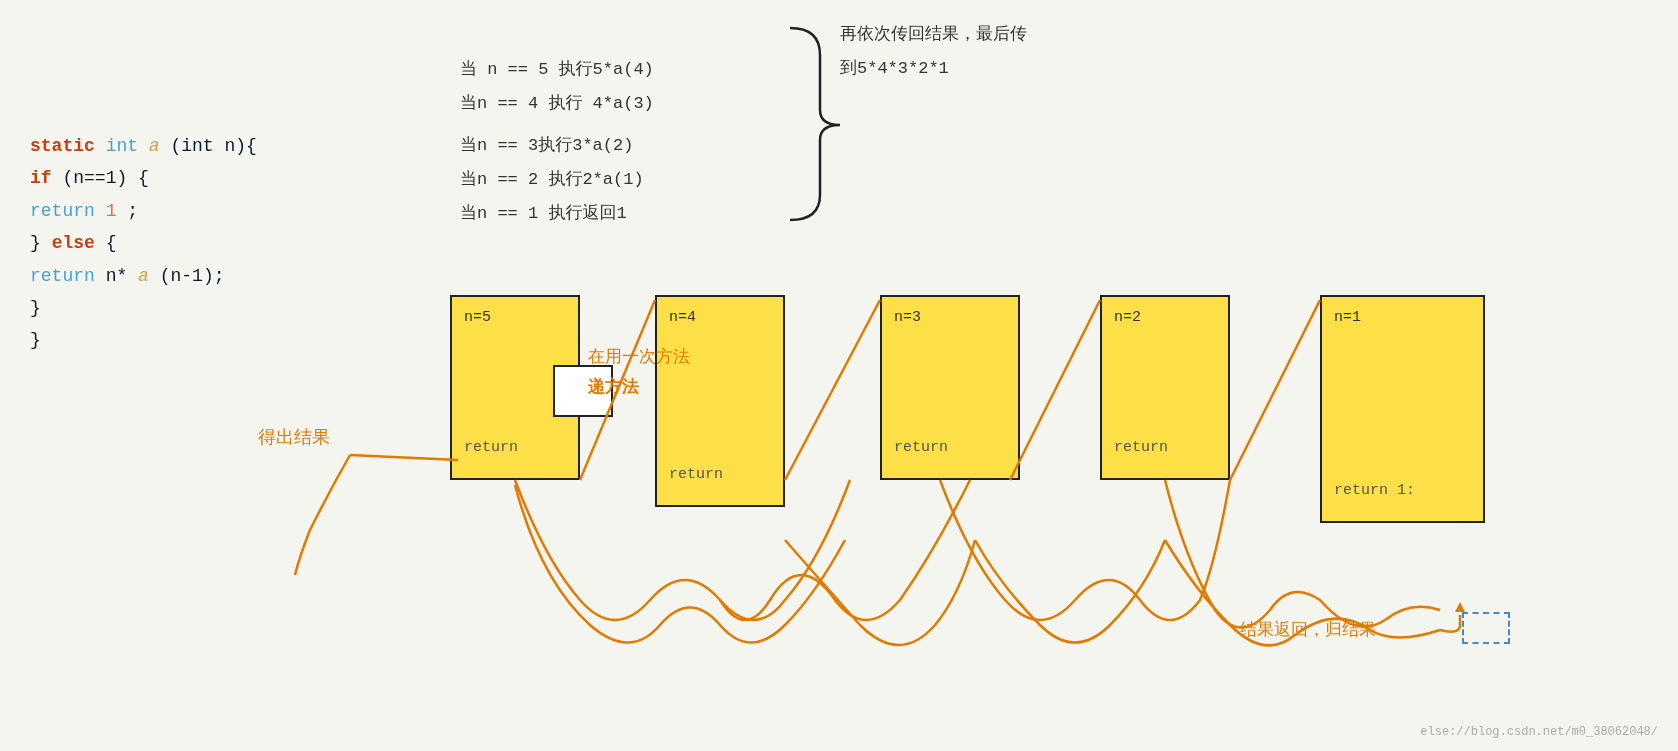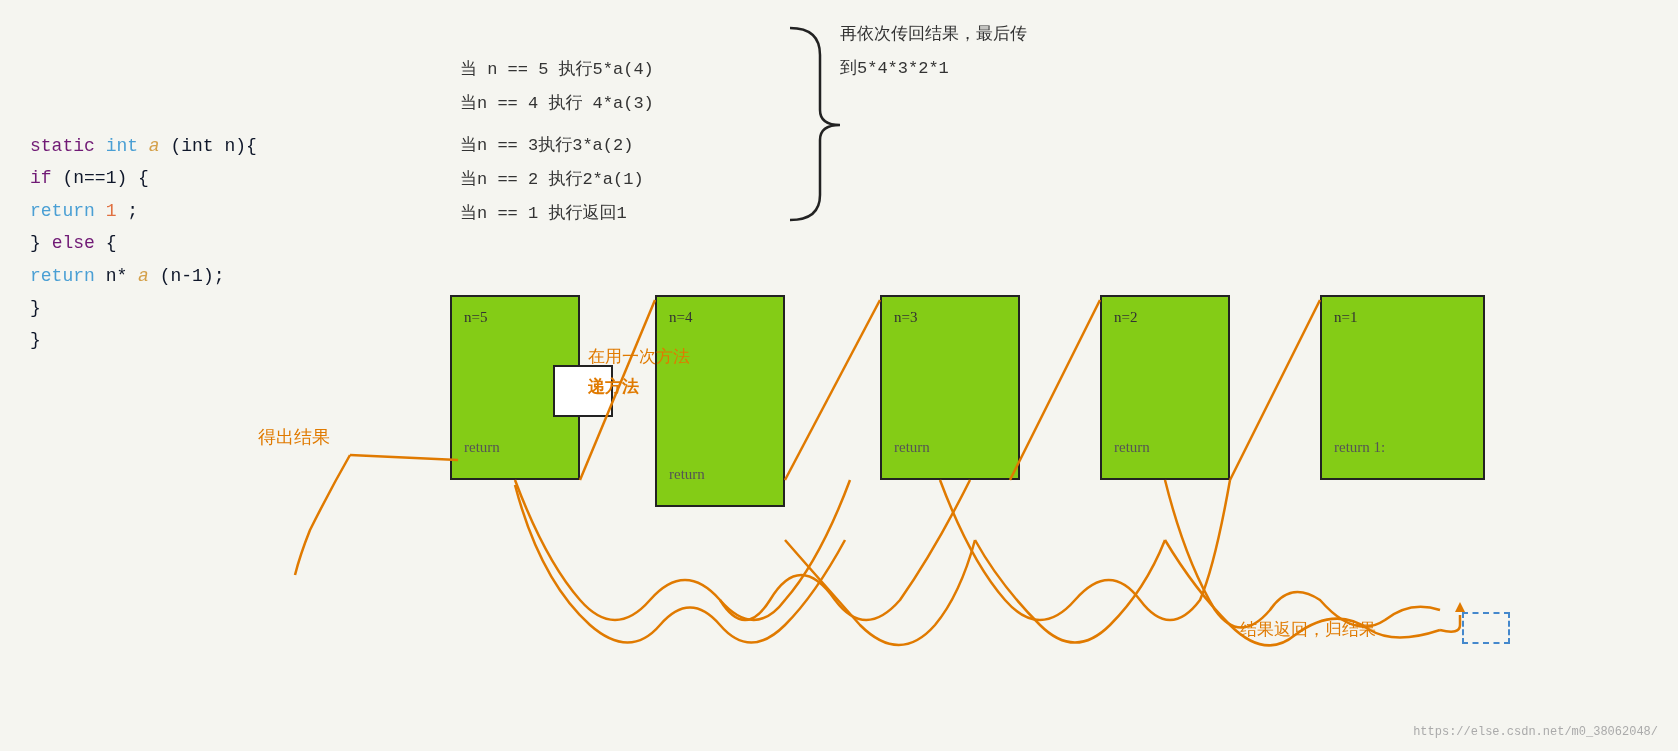--- a/index.html
+++ b/index.html
@@ -22,21 +22,21 @@
     
     .code-block {
       position: absolute;
       left: 30px;
       top: 130px;
       font-family: 'Courier New', monospace;
       font-size: 18px;
       line-height: 1.8;
     }
 
-    .code-keyword { color: #701a75; }
+    .code-keyword { color: #c2410c; font-weight: bold; }
     .code-type { color: #4a9fd4; }
     .code-func { color: #d4a04a; font-style: italic; }
     .code-normal { color: #0f172a; }
     .code-return { color: #4a9fd4; }
     .code-number { color: #e07040; }
 
     
     .annotation-block {
       position: absolute;
       top: 18px;
@@ -53,22 +53,22 @@
       left: 840px;
       font-size: 17px;
       color: #333;
       line-height: 2;
     }
 
     
     .frame {
       position: absolute;
       border: 2.5px solid #222;
-      background: #84cc16;
-      font-family: Liberation Serif, serif;
+      background: #fde047;
+      font-family: Liberation Mono, monospace;
     }
 
     .frame-label {
       position: absolute;
       font-size: 15px;
       color: #333;
     }
 
     .frame-return {
       position: absolute;
@@ -183,21 +183,21 @@
   <div class="frame" style="left:880px; top:295px; width:140px; height:185px;">
     <span class="frame-label" style="top:12px; left:12px;">n=3</span>
     <span class="frame-return" style="bottom:22px; left:12px;">return</span>
   </div>
 
   <div class="frame" style="left:1100px; top:295px; width:130px; height:185px;">
     <span class="frame-label" style="top:12px; left:12px;">n=2</span>
     <span class="frame-return" style="bottom:22px; left:12px;">return</span>
   </div>
 
-  <div class="frame" style="left:1320px; top:295px; width:165px; height:185px;">
+  <div class="frame" style="left:1320px; top:295px; width:165px; height:228px;">
     <span class="frame-label" style="top:12px; left:12px;">n=1</span>
     <span class="frame-return" style="bottom:22px; left:12px;">return 1:</span>
   </div>
 
   <div class="orange-text" style="left:258px; top:425px; font-size:18px;">得出结果</div>
 
   <div class="orange-text" style="left:588px; top:345px; font-size:17px;">在用一次方法</div>
 
   <div class="orange-text" style="left:588px; top:375px; font-size:17px;font-weight:bold;">递方法</div>
 
@@ -231,15 +231,15 @@
     <path d="M 515,485 Q 540,580 590,625 Q 630,660 660,625 Q 690,590 720,625 Q 750,660 785,625 Q 815,595 845,540" fill="none" stroke="#e07a00" stroke-width="2.5"></path>
     <path d="M 785,540 Q 820,580 860,625 Q 900,665 935,625 Q 960,595 975,540" fill="none" stroke="#e07a00" stroke-width="2.5"></path>
     <path d="M 975,540 Q 1000,585 1040,625 Q 1075,660 1110,625 Q 1145,590 1165,540" fill="none" stroke="#e07a00" stroke-width="2.5"></path>
     <path d="M 1165,540 Q 1195,590 1230,625 Q 1265,660 1295,635 Q 1335,605 1370,630 Q 1395,645 1440,630" fill="none" stroke="#e07a00" stroke-width="2.5"></path>
 
     <path d="M 1440,630 Q 1460,635 1460,625 L 1460,615" fill="none" stroke="#e07a00" stroke-width="2.5"></path>
     <polygon points="1455,612 1465,612 1460,602" fill="#e07a00"></polygon>
 
   </svg>
 
-  <div class="watermark">https://else.csdn.net/m0_38062048/</div>
+  <div class="watermark">else://blog.csdn.net/m0_38062048/</div>
 
 </div>
 
 </body></html>

